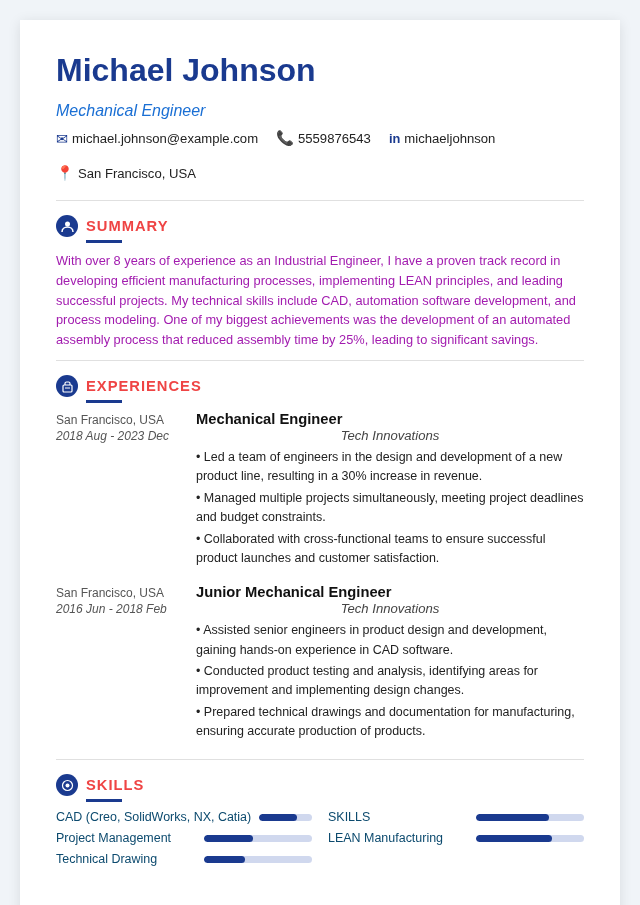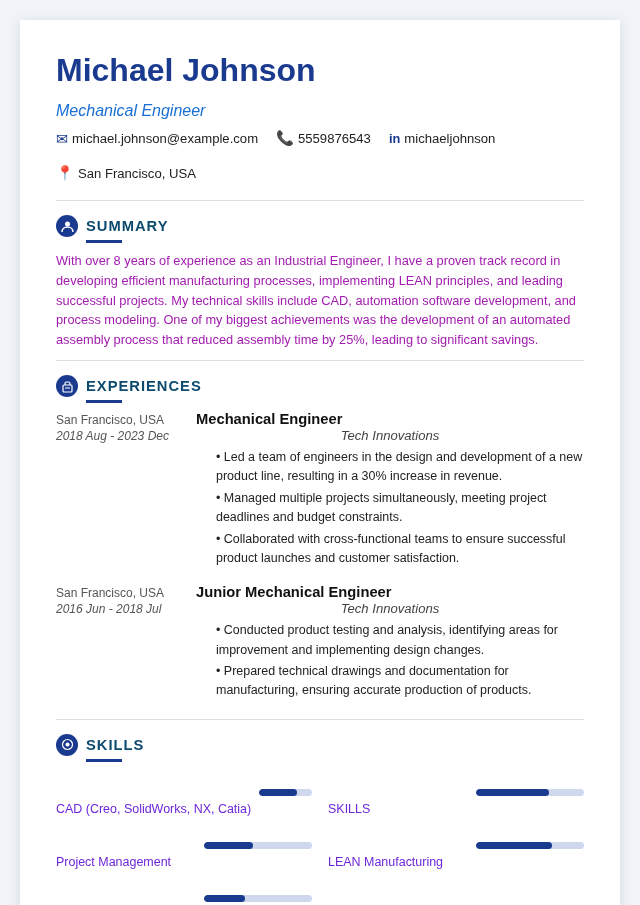--- a/index.html
+++ b/index.html
@@ -66,21 +66,21 @@
       height: 22px;
       display: flex;
       align-items: center;
       justify-content: center;
       font-size: 0.7rem;
       flex-shrink: 0;
     }
     .section-title {
       font-size: 0.92rem;
       font-weight: 800;
-      color: #0c4a6e;
+      color: #ef4444;
       letter-spacing: 1px;
       text-transform: uppercase;
     }
     .section-underline {
       width: 36px;
       height: 3px;
       background: #1a3a8f;
       margin: 3px 0 8px 30px;
     }
     .summary-text {
@@ -128,42 +128,40 @@
       margin-bottom: 5px;
       text-align: center;
     }
     .exp-bullets {
       font-size: 0.78rem;
       color: #222;
       line-height: 1.55;
     }
     .exp-bullets p {
       margin-bottom: 2px;
-      margin-left: 20px;
     }
     .skills-section {
       margin-bottom: 16px;
     }
     .skills-grid {
       display: grid;
       grid-template-columns: 1fr 1fr;
       gap: 7px 16px;
       margin-top: 4px;
     }
     .skill-row {
       display: flex;
       align-items: center;
       gap: 8px;
     }
     .skill-label {
       font-size: 0.78rem;
-      color: #6d28d9;
+      color: #0c4a6e;
       min-width: 140px;
       flex-shrink: 0;
-      margin-top: 32px;
     }
     .skill-bar-bg {
       flex: 1;
       height: 7px;
       background: #d0d8ee;
       border-radius: 4px;
       overflow: hidden;
     }
     .skill-bar-fill {
       height: 100%;
@@ -242,26 +240,27 @@
           <p>• <span>Led a team of engineers in the design and development of a new product line, resulting in a 30% increase in revenue.</span></p>
           <p>• <span>Managed multiple projects simultaneously, meeting project deadlines and budget constraints.</span></p>
           <p>• <span>Collaborated with cross-functional teams to ensure successful product launches and customer satisfaction.</span></p>
         </div>
       </div>
     </div>
 
     <div class="exp-row">
       <div class="exp-left">
         <div class="exp-location">San Francisco, USA</div>
-        <div class="exp-dates">2016 Jun - 2018 Jul</div>
+        <div class="exp-dates">2016 Jun - 2018 Feb</div>
       </div>
       <div class="exp-right">
         <div class="exp-job-title">Junior Mechanical Engineer</div>
         <div class="exp-company">Tech Innovations</div>
         <div class="exp-bullets">
+          <p>• <span>Assisted senior engineers in product design and development, gaining hands-on experience in CAD software.</span></p>
           <p>• <span>Conducted product testing and analysis, identifying areas for improvement and implementing design changes.</span></p>
           <p>• <span>Prepared technical drawings and documentation for manufacturing, ensuring accurate production of products.</span></p>
         </div>
       </div>
     </div>
   </div>
 
   <hr class="divider">
 
   <div class="skills-section">

